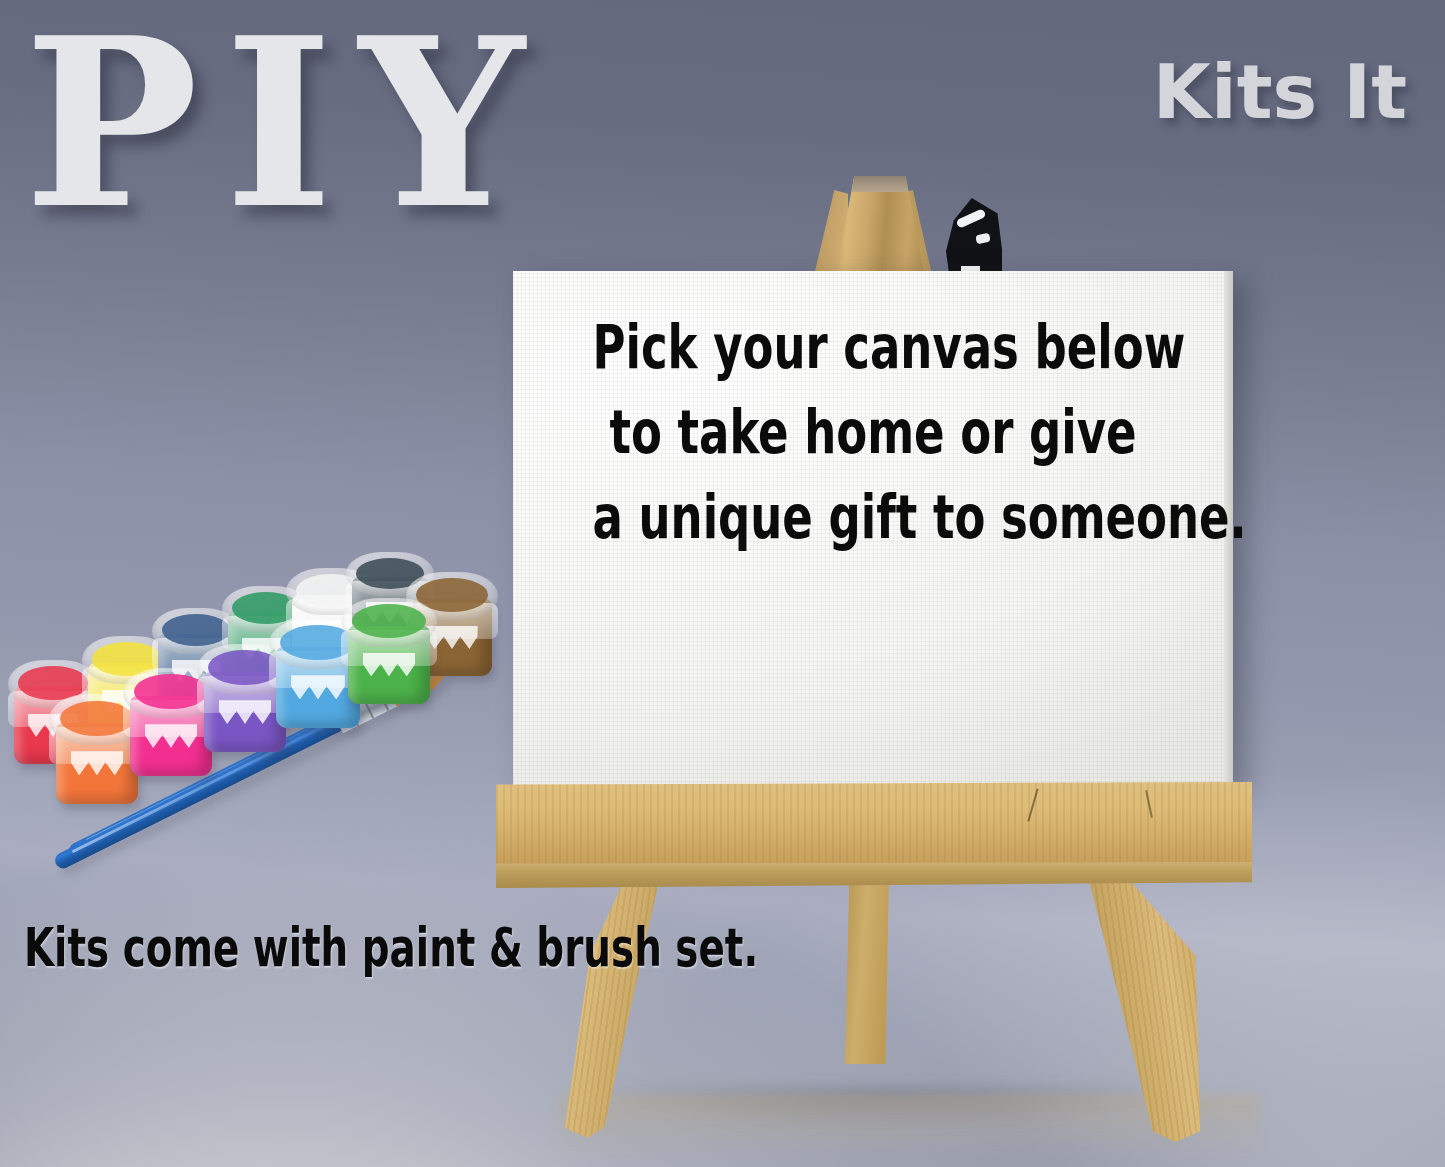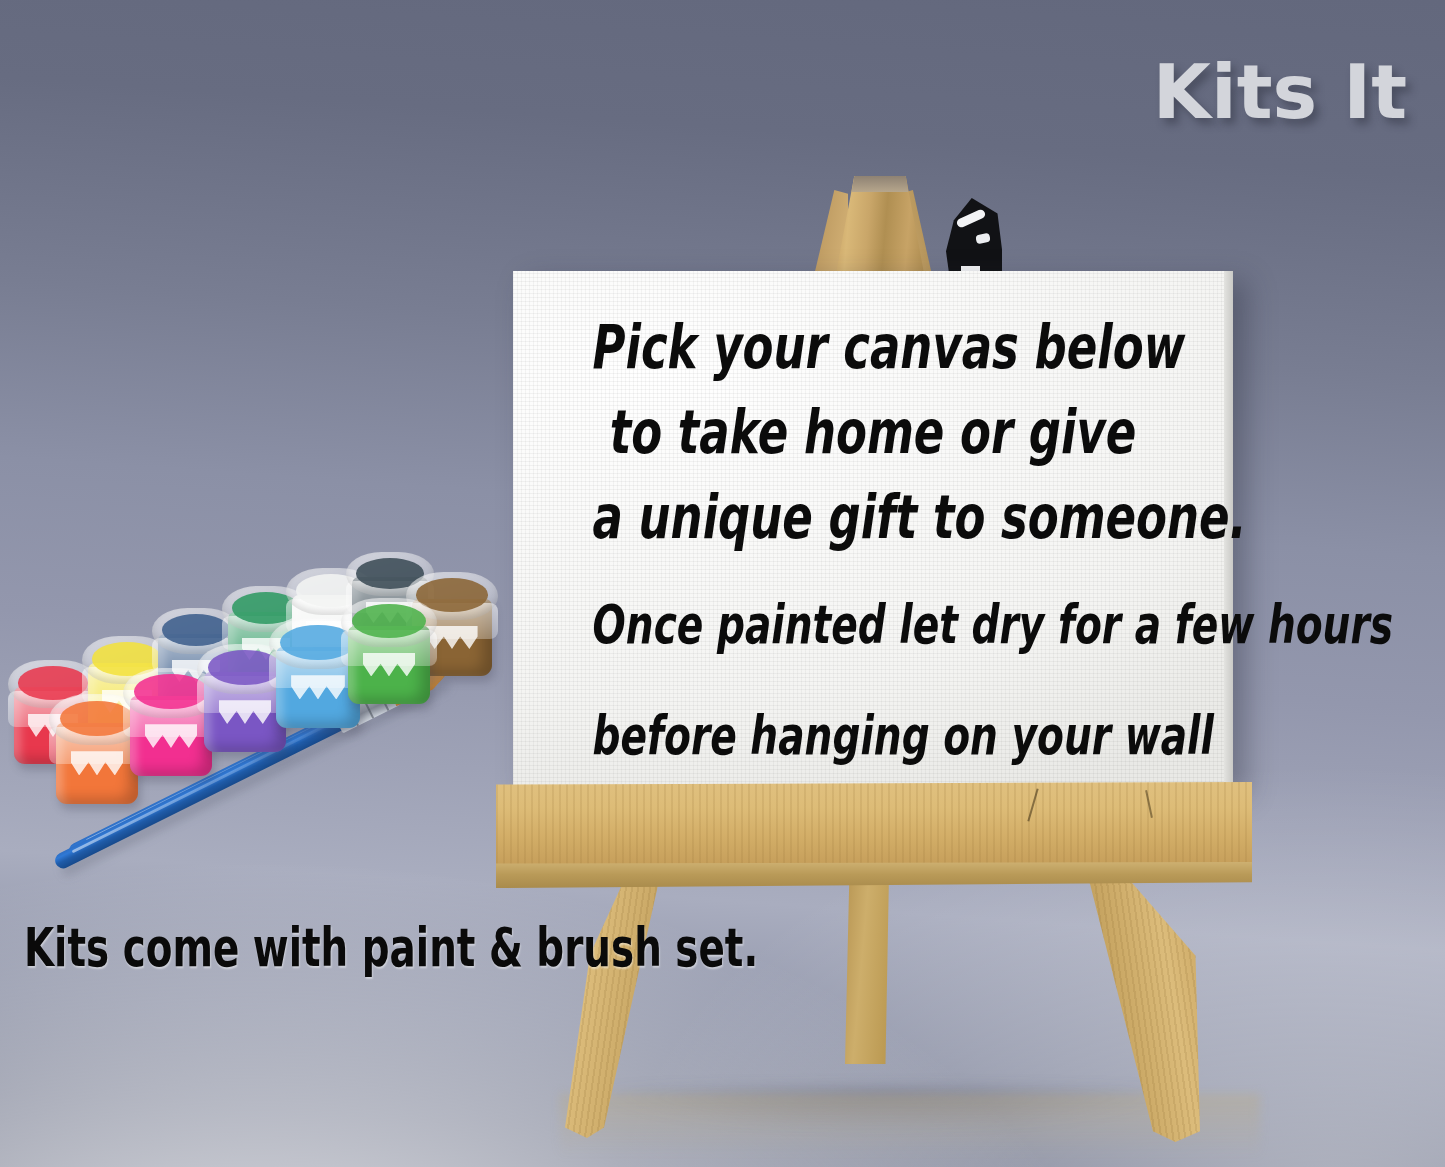--- a/index.html
+++ b/index.html
@@ -104,21 +104,20 @@
     background:linear-gradient(90deg,#e3e3e0,#c9c9c6);
   }
   .canvas-text{
     position:absolute; inset:0;
     padding:34px 18px 0 18px;
     text-align:center;
     color:#0b0b0b;
     font-family:"DejaVu Sans Condensed","DejaVu Sans", sans-serif;
     font-weight:700;
     text-rendering:optimizeLegibility;
-    font-style:italic;
   }
   .canvas-text .ln{
     display:block;
     transform:scaleX(.82);
     transform-origin:center;
     white-space:nowrap;
   }
   .grp-a .ln{ font-size:61px; line-height:1.39; }
   .grp-b{ margin-top:30px; }
   .grp-b .ln{ font-size:53px; line-height:1.34; }
@@ -251,20 +250,21 @@
     transform:scaleX(.80); transform-origin:left center;
     white-space:nowrap;
     text-shadow:1px 2px 2px rgba(255,255,255,.45);
   }
 </style>
 </head>
 <body>
 
 <div id="stage">
 
+  <div class="hdr-piy">PIY</div>
 
   <div class="hdr-sub">
     <span>Kits It</span>
   </div>
 
   <div class="easel-top">
     <div class="wing-l"></div>
     <div class="wing-r"></div>
     <div class="post"></div>
   </div>
@@ -277,24 +277,20 @@
 
   <div class="canvas-wrap">
     <div class="canvas-tex"></div>
     <div class="canvas-edge"></div>
 
     <div class="canvas-text">
       <div class="grp-a">
         <span class="ln">Pick your canvas below</span>
         <span class="ln">to take home or give</span>
         <span class="ln">a unique gift to someone.</span>
-      </div>
-      <div class="grp-b">
-        <span class="ln l1">Once painted let dry for a few hours</span>
-        <span class="ln l2">before hanging on your wall</span>
       </div>
     </div>
   </div>
 
   <div class="ledge">
     <div class="face"></div>
     <div class="lip"></div>
     <div class="nick1"></div>
     <div class="nick2"></div>
   </div>

